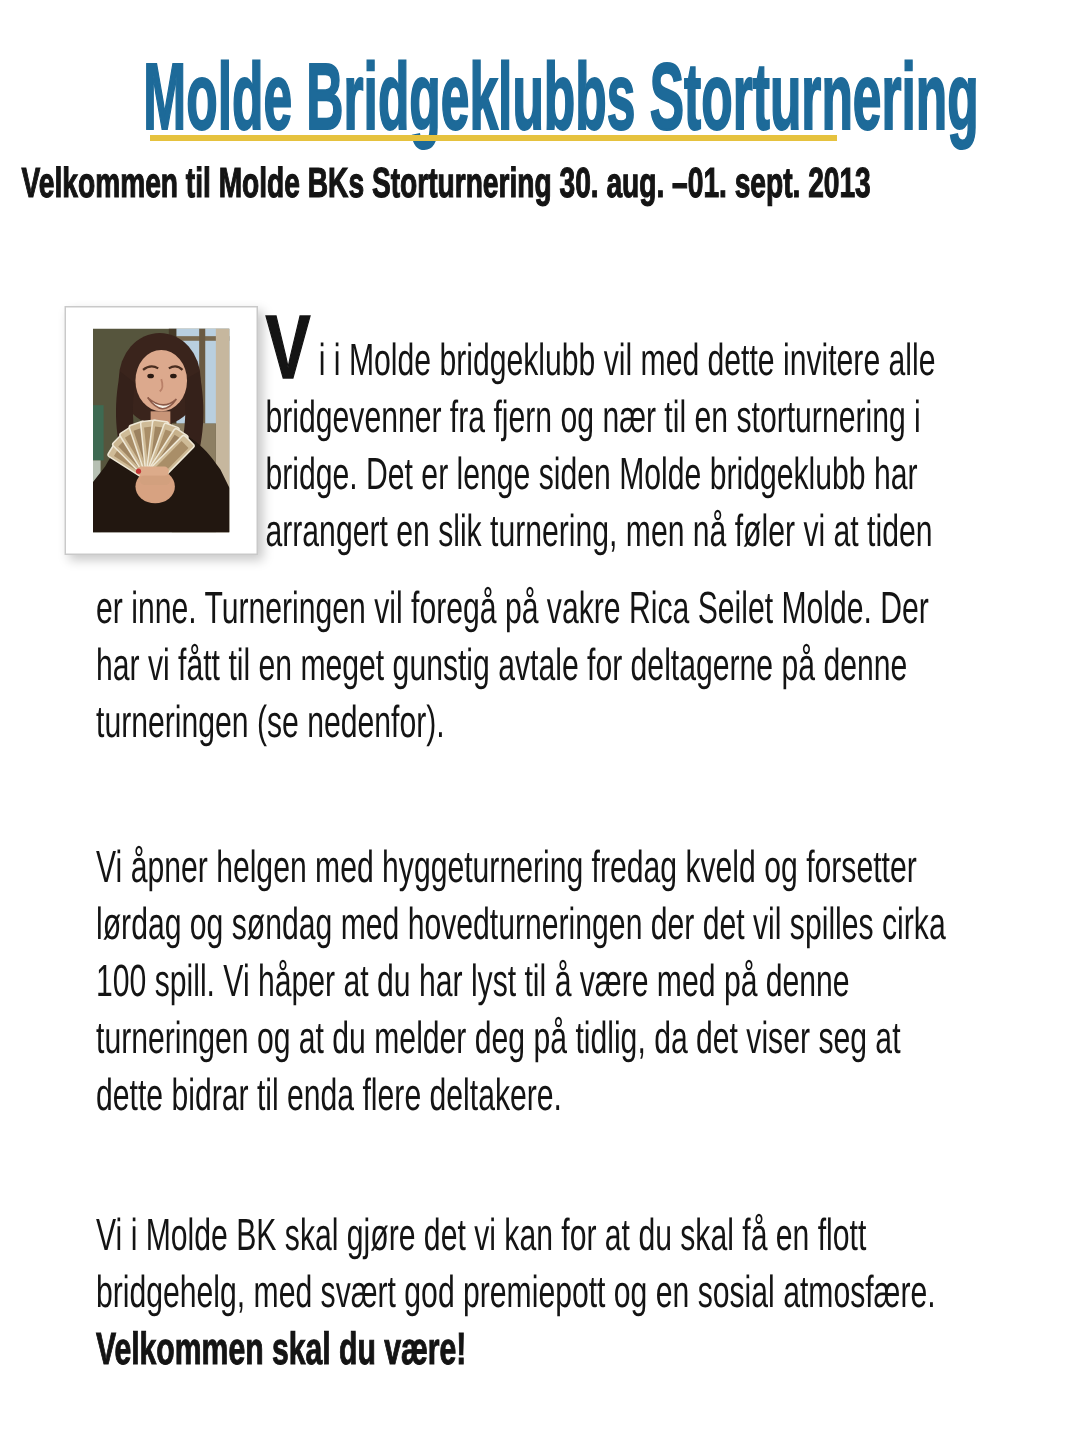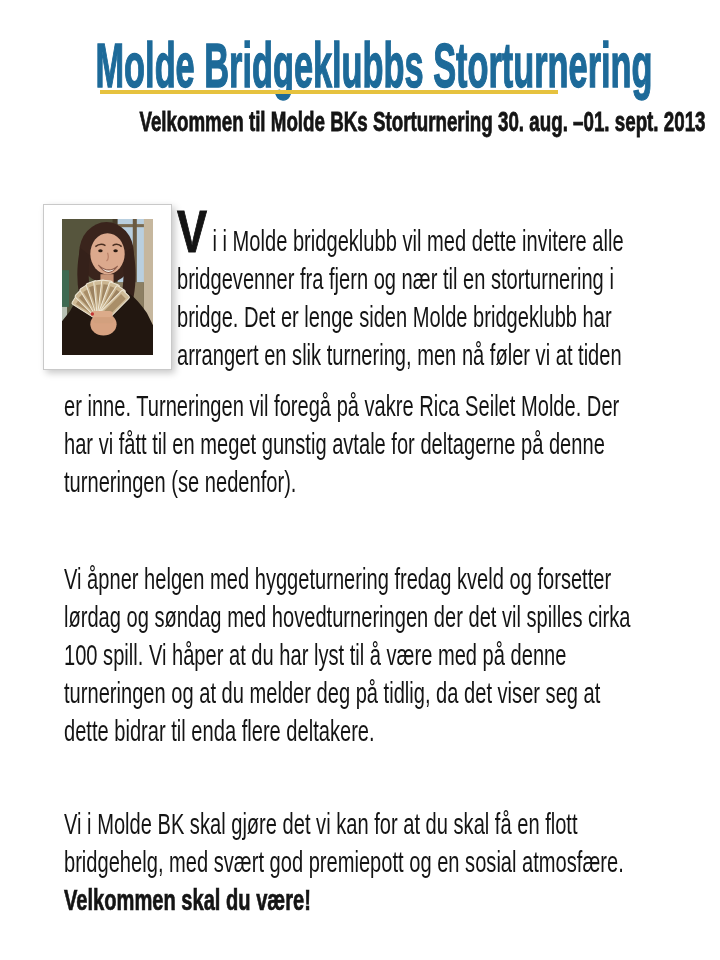--- a/index.html
+++ b/index.html
@@ -25,21 +25,21 @@
     -webkit-text-stroke:1.4px var(--title_blue);
     transform:scaleX(0.545);
     transform-origin:50% 0;
   }
   .title-underline {
     left:100px; top:90px; width:458px; height:4px;
     background:var(--underline_gold);
   }
   .subtitle-wrap {
     left:0; top:108px; width:720px;
-    display:flex; justify-content:flex-start;
+    display:flex; justify-content:flex-end;
   }
   .subtitle {
     font-weight:bold; font-size:28px; line-height:1;
     white-space:nowrap;
     color:var(--text_black);
     -webkit-text-stroke:0.8px var(--text_black);
     transform:scaleX(0.67);
     transform-origin:50% 0;
   }
 

